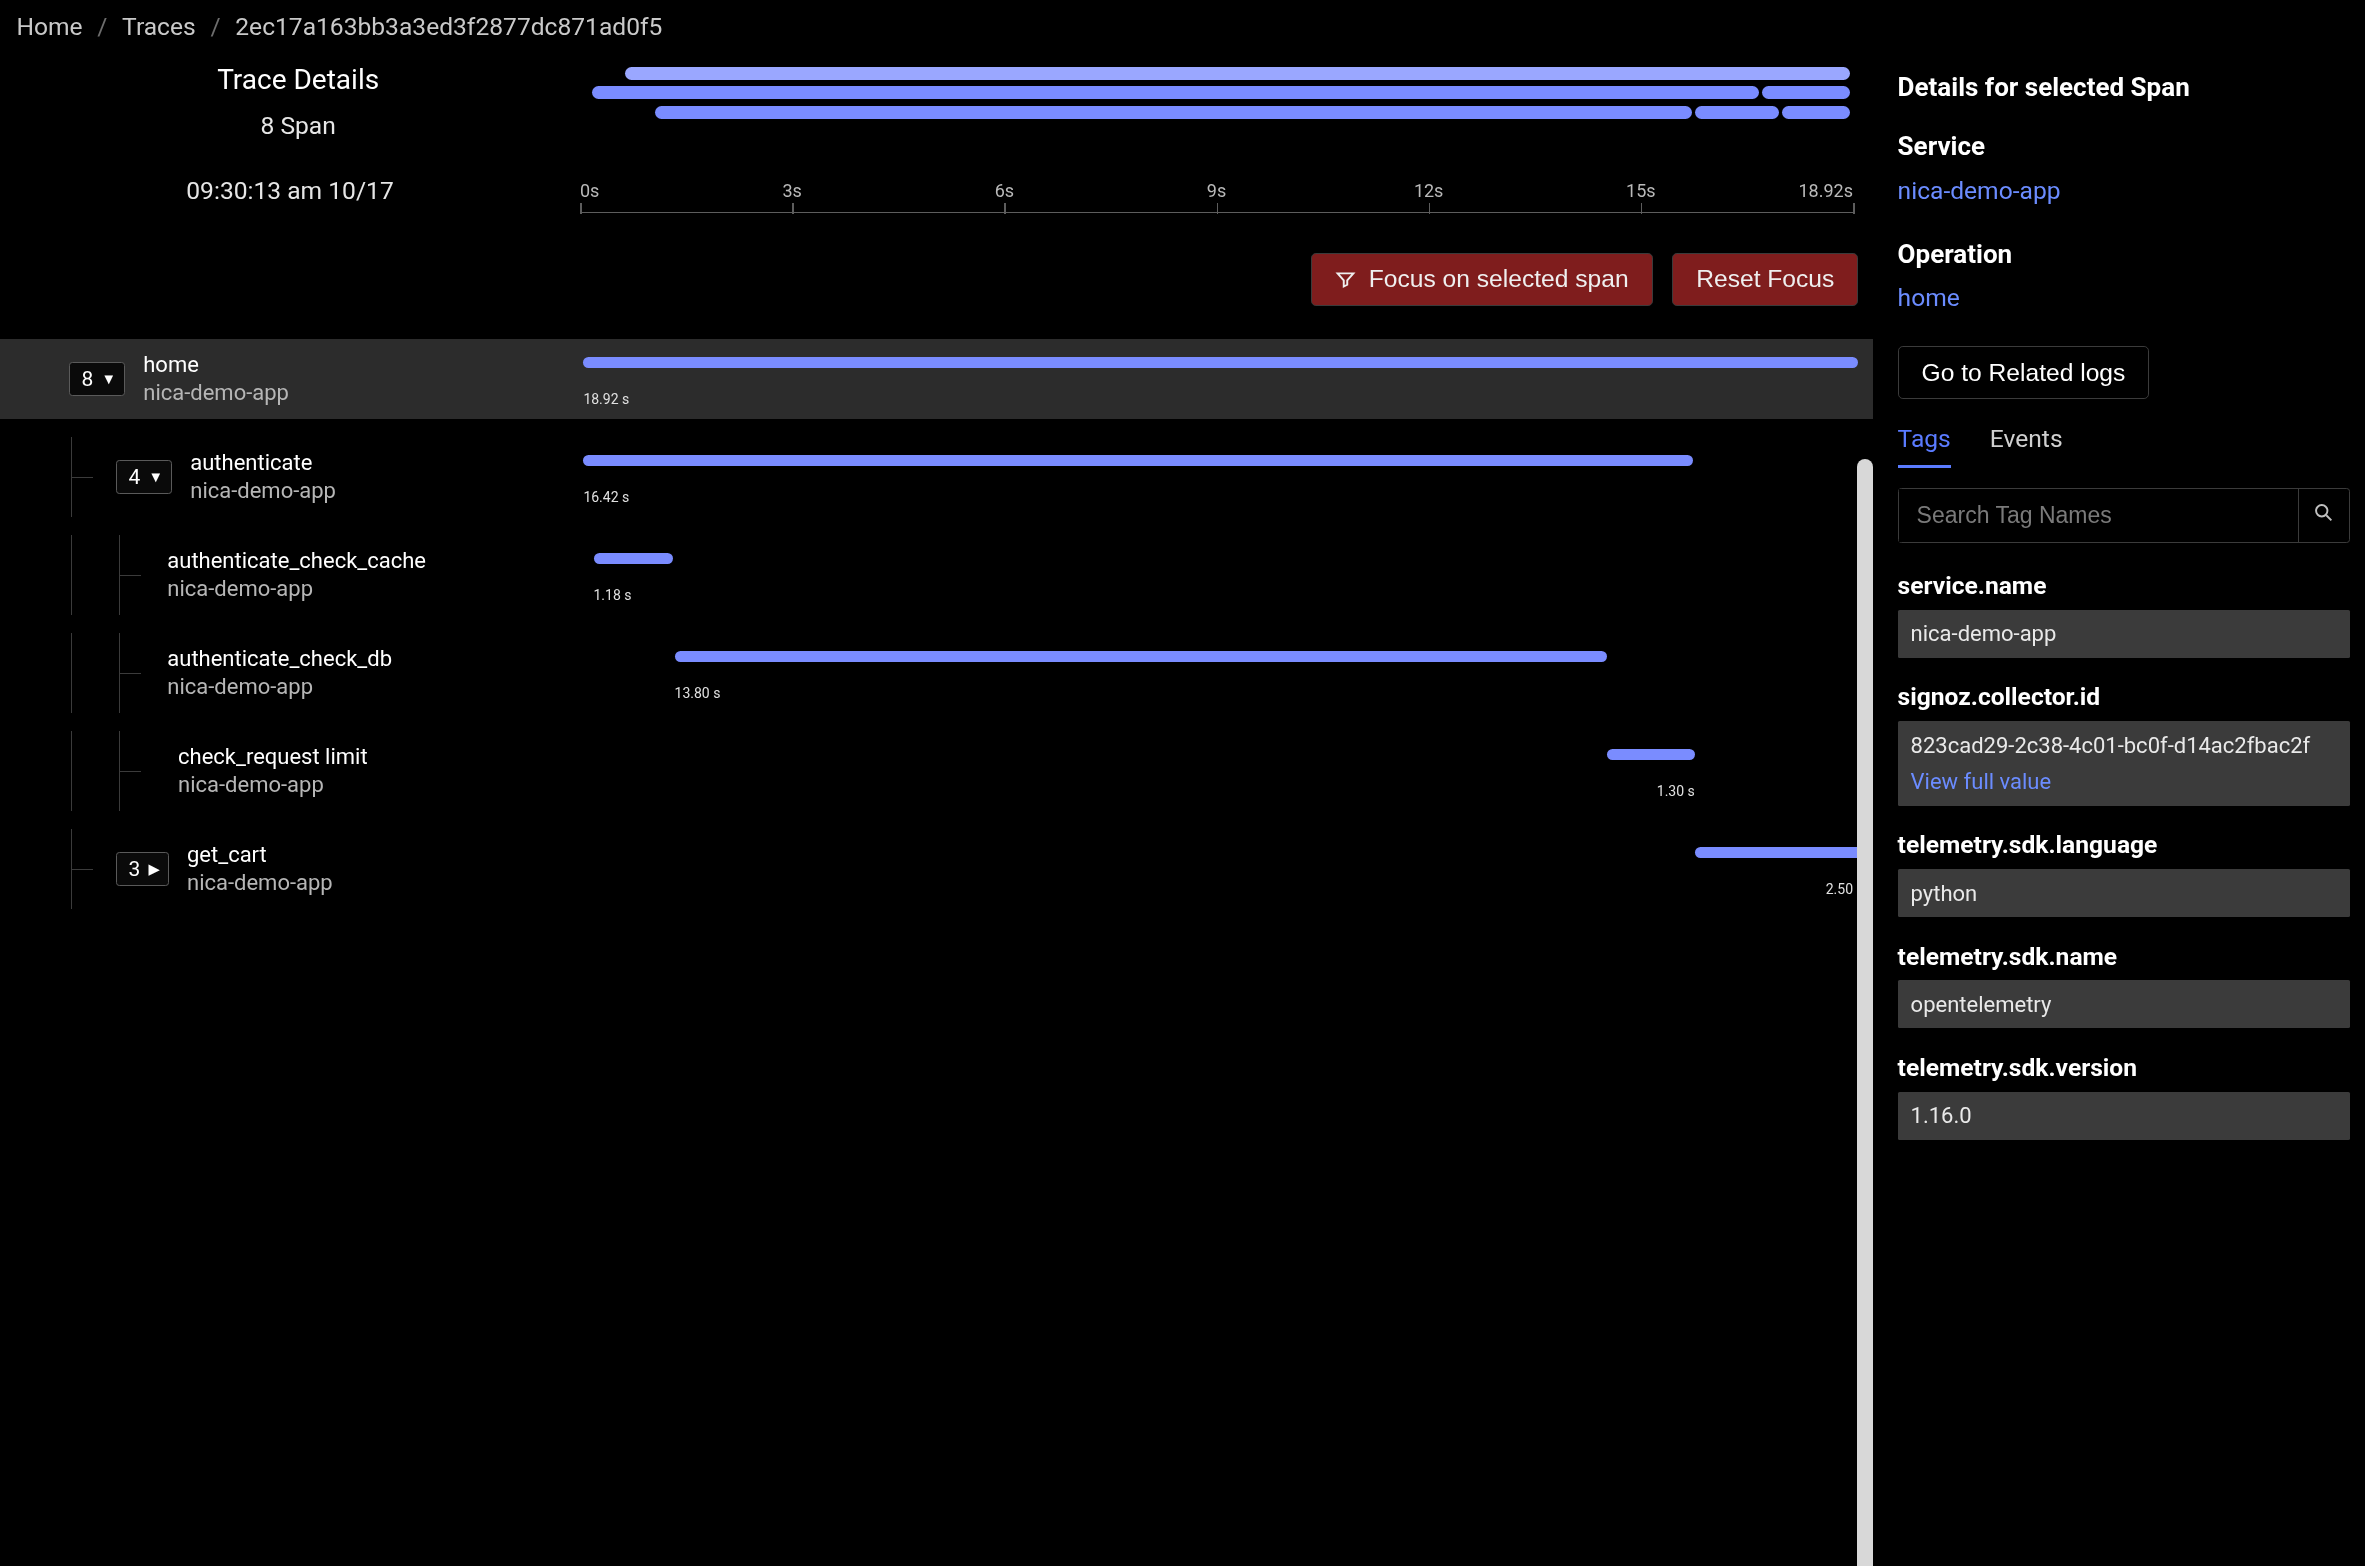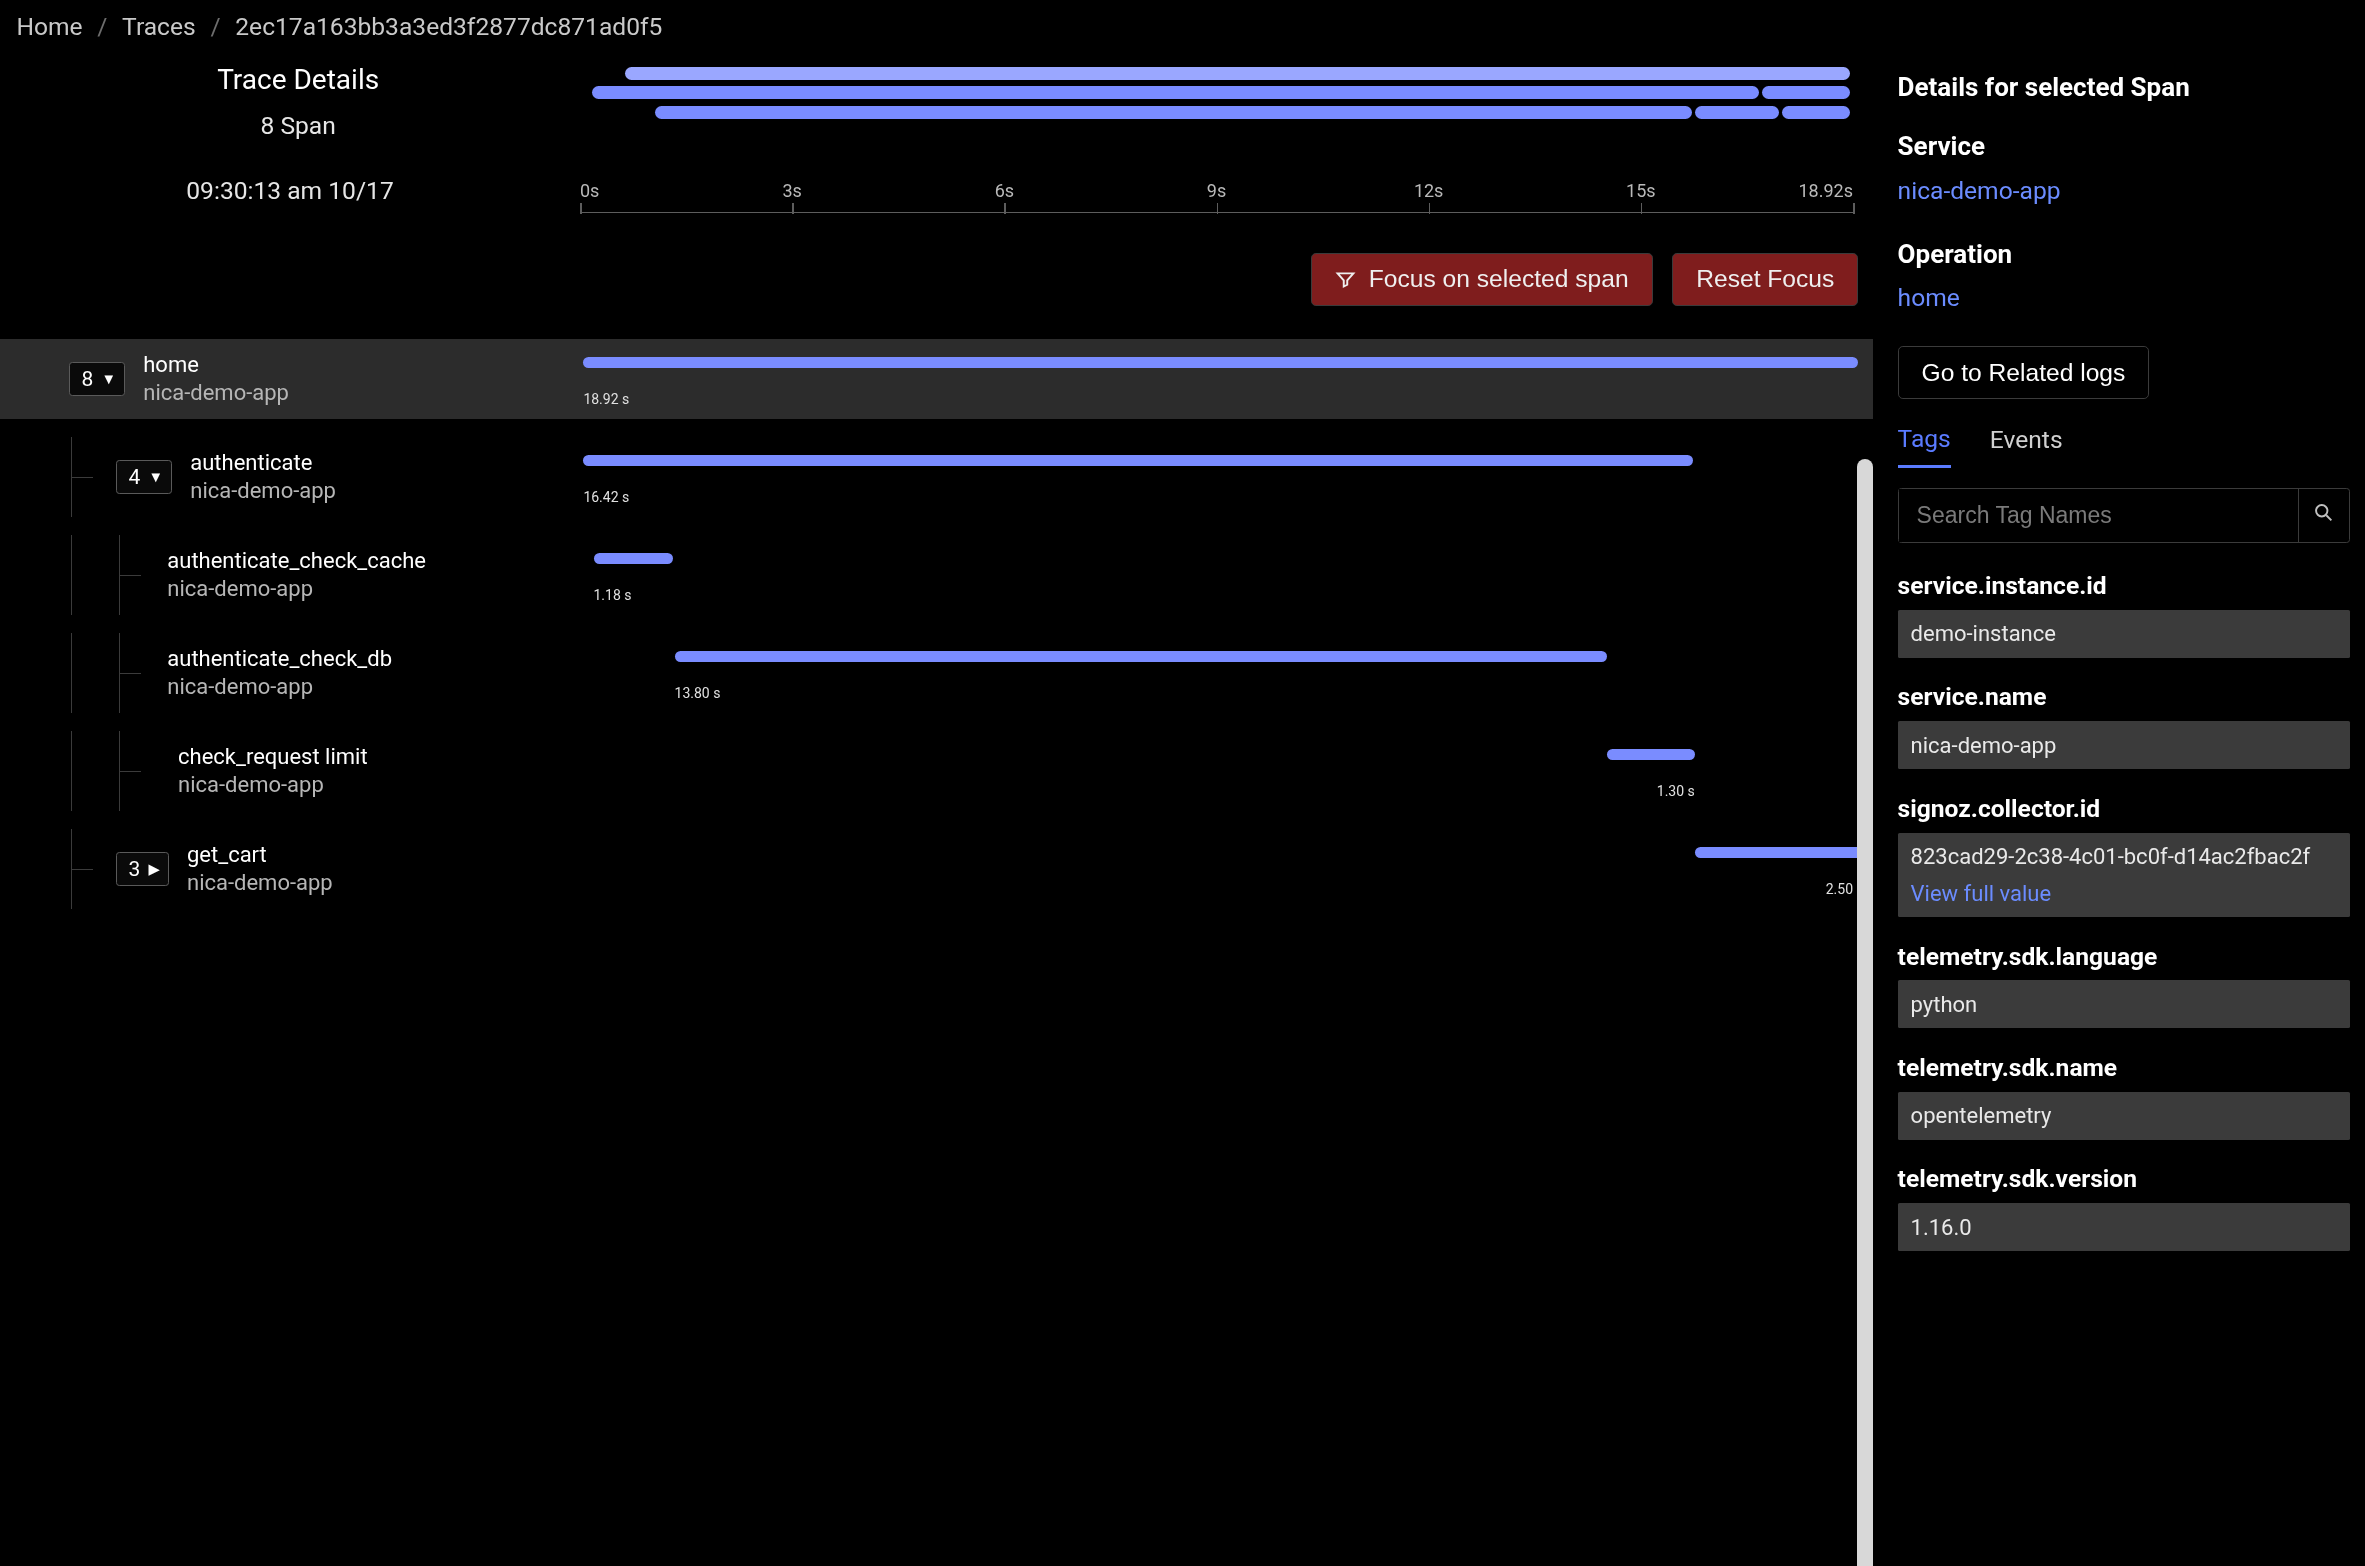--- a/index.html
+++ b/index.html
@@ -276,21 +276,20 @@
     border-radius: 4.9px;
     cursor: pointer;
     margin-bottom: 24.6px;
   }
 
   .tabs {
     display: flex;
     gap: 39px;
     border-bottom: 1.6px solid #000;
     margin-bottom: 21px;
-    align-items: flex-end;
   }
   .tab-item {
     font-size: 24.6px;
     color: #d0d0d0;
     padding-bottom: 11.5px;
     cursor: pointer;
   }
   .tab-item.active {
     color: #5a7bff;
     border-bottom: 3.3px solid #5a7bff;
@@ -555,26 +554,20 @@
           <svg viewBox="0 0 24 24">
               <circle cx="10" cy="10" r="6.5"></circle>
               <line x1="15.2" y1="15.2" x2="21" y2="21"></line>
             </svg>
         </span>
       </div>
     </div>
 
     <div id="tags">
         <div class="tag-block">
-          <div class="tag-key">service.instance.id</div>
-          <div class="tag-val">
-            <span>demo-instance</span>
-          </div>
-        </div>
-        <div class="tag-block">
           <div class="tag-key">service.name</div>
           <div class="tag-val">
             <span>nica-demo-app</span>
           </div>
         </div>
         <div class="tag-block">
           <div class="tag-key">signoz.collector.id</div>
           <div class="tag-val">
             <span>823cad29-2c38-4c01-bc0f-d14ac2fbac2f</span>
             <a class="link sm">View full value</a>

